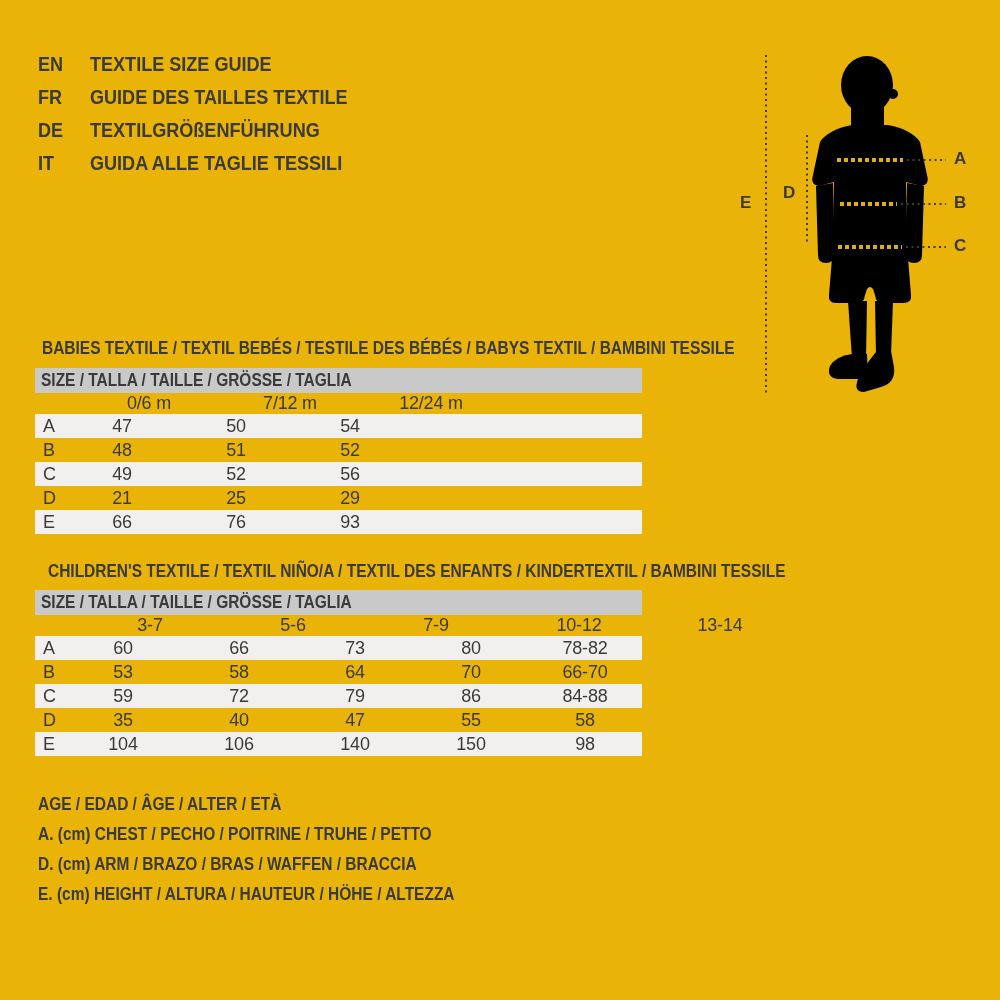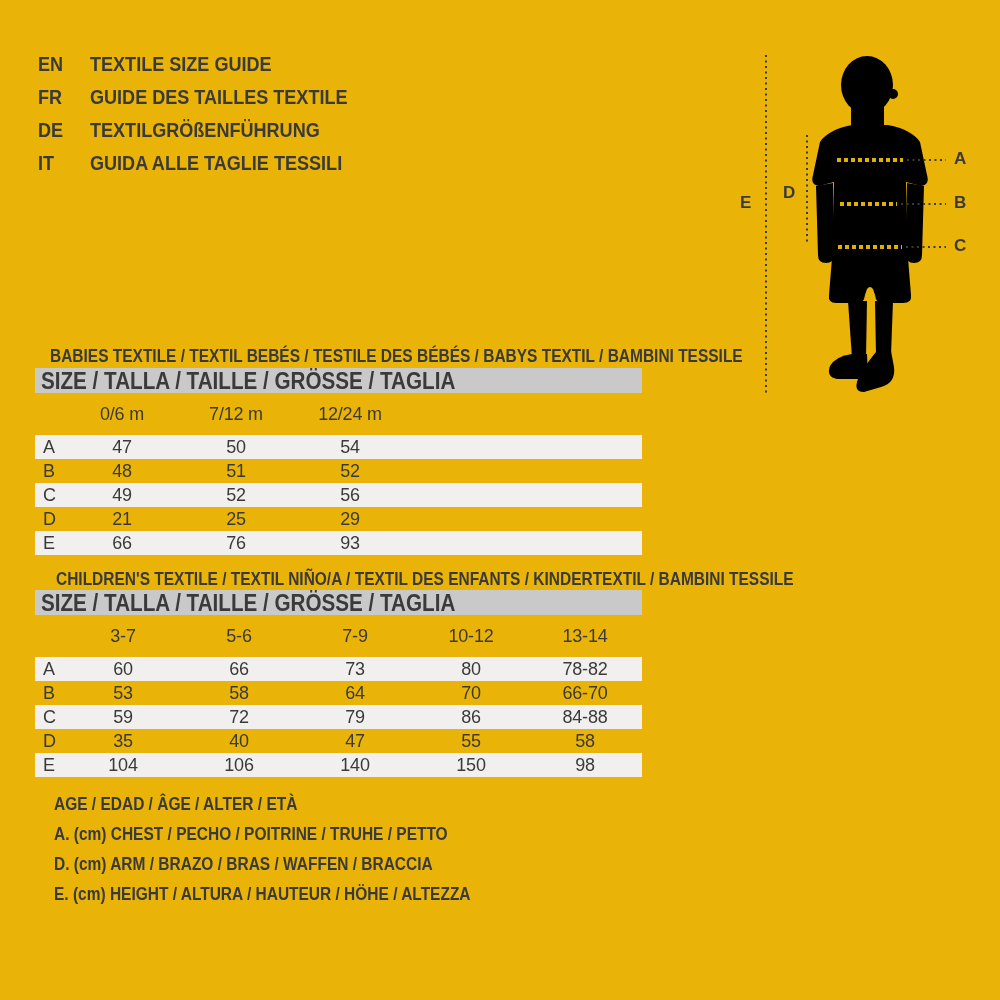--- a/index.html
+++ b/index.html
@@ -17,36 +17,36 @@
 
   
   .figure { position:absolute; left:730px; top:45px; width:270px; height:355px; }
   .figure svg { position:absolute; left:0; top:0; }
   .mlabel { position:absolute; font-size:17px; font-weight:700; line-height:18px; }
   .sil { fill:var(--silhouette,#000); }
   .dotline { stroke:var(--text,#3a3a3a); stroke-width:2; stroke-dasharray:2 3.5; fill:none; }
   .golddash { stroke:var(--measure-dots,#dfb200); stroke-width:4; stroke-dasharray:4 3; fill:none; }
 
   
-  .sec-title { position:absolute; margin:12px; font-size:18px; font-weight:700; white-space:nowrap; }
+  .sec-title { position:absolute; margin:4px; font-size:18px; font-weight:700; white-space:nowrap; }
 
   
   .size-table { position:absolute; width:607px; }
   .size-bar { height:25px; line-height:25px; background:var(--table-header-bg,#c9c9c9);
-              padding-left:6px; font-size:24px; font-weight:700; }
+              padding-left:6px; font-size:18px; font-weight:700; }
   .trow { display:grid; height:24px; align-items:center; font-size:18px; letter-spacing:-0.2px; }
-  .trow.colhead { height:42px; }
+  .trow.colhead { height:21px;gap:27px; }
   .g4 { grid-template-columns:30px 114px 114px 114px; }
   .g6 { grid-template-columns:30px 116px 116px 116px 116px 112px; }
   .cell { text-align:center; }
   .cell.lbl { text-align:left; padding-left:8px; }
   .stripe { background:var(--row-stripe-bg,#f1f0ef); }
 
   
-  .legend { position:absolute; left:54px; top:789px; }
+  .legend { position:absolute; left:38px; top:789px; }
   .legend-line { height:30px; display:flex; align-items:center; font-size:18px; font-weight:700; }
 </style>
 </head>
 <body>
 
 <div class="page">
 
   <section class="langs">
     <div class="lang-row">
       <span class="lang-code cond">EN</span>

